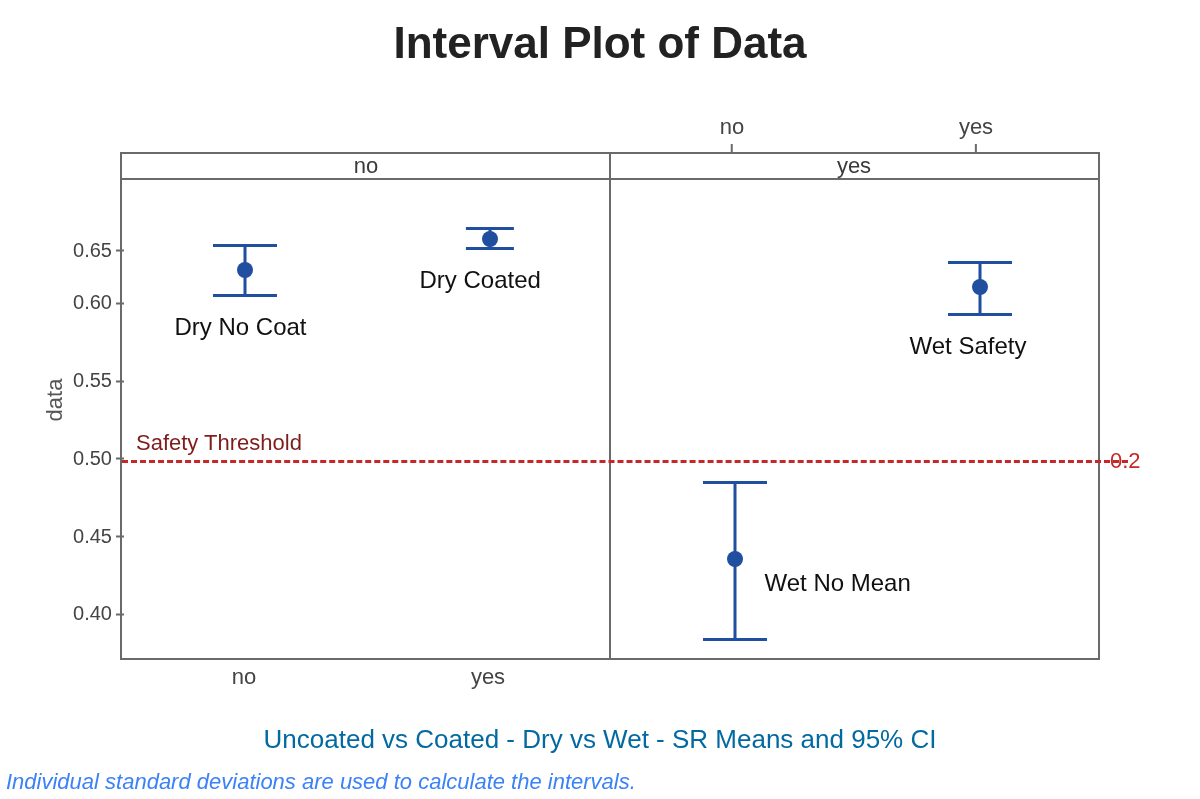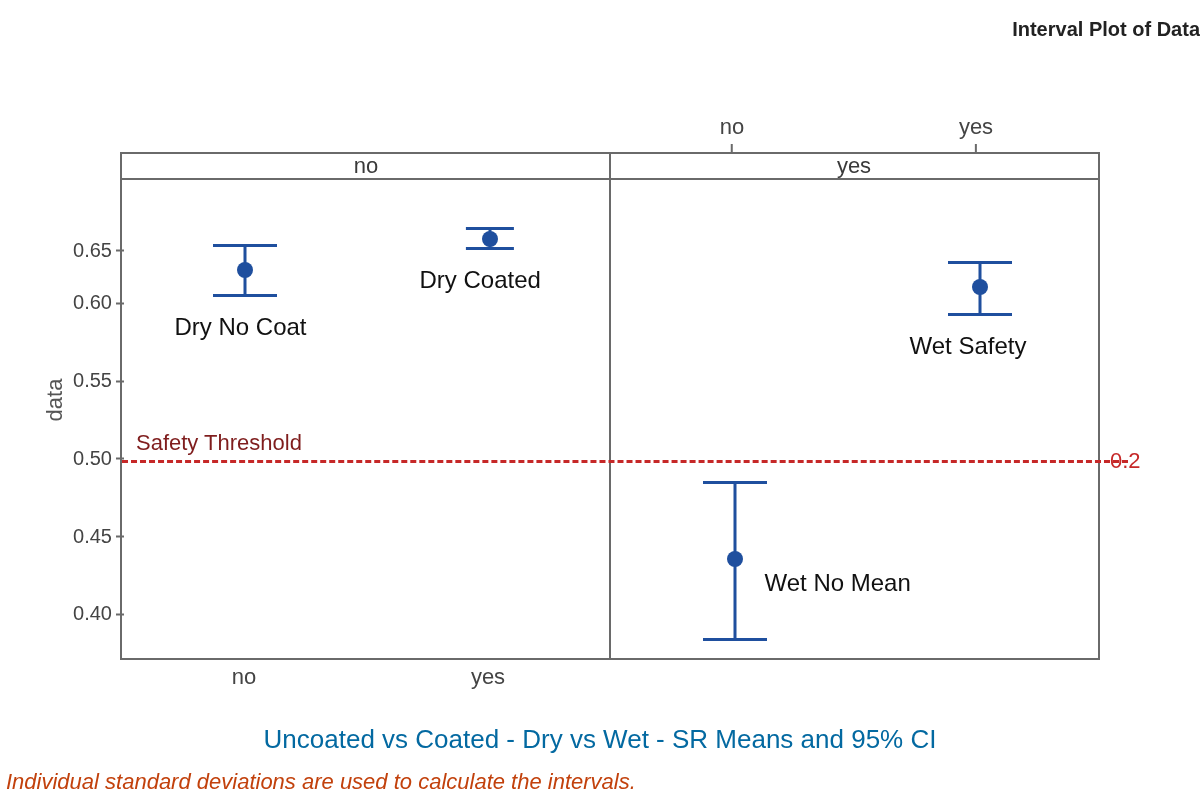--- a/index.html
+++ b/index.html
@@ -14,41 +14,41 @@
   .chart-wrap {
     position: relative;
     width: 1200px;
     height: 799px;
   }
   .title {
     position: absolute;
     top: 18px;
     left: 0;
     width: 100%;
-    text-align: right;
-    font-size: 20px;
+    text-align: center;
+    font-size: 44px;
     font-weight: 600;
     color: #222;
   }
   .subtitle {
     position: absolute;
     top: 58px;
     left: 0;
     width: 100%;
     text-align: center;
     font-size: 26px;
     color: #6a6a6a;
   }
   .footnote {
     position: absolute;
     left: 6px;
     bottom: 4px;
     font-size: 22px;
     font-style: italic;
-    color: #c2410c;
+    color: #3b82f6;
   }
   .ylabel {
     position: absolute;
     left: 34px;
     top: 50%;
     transform: translateY(-50%) rotate(-90deg);
     transform-origin: center;
     font-size: 22px;
     color: #555;
   }

